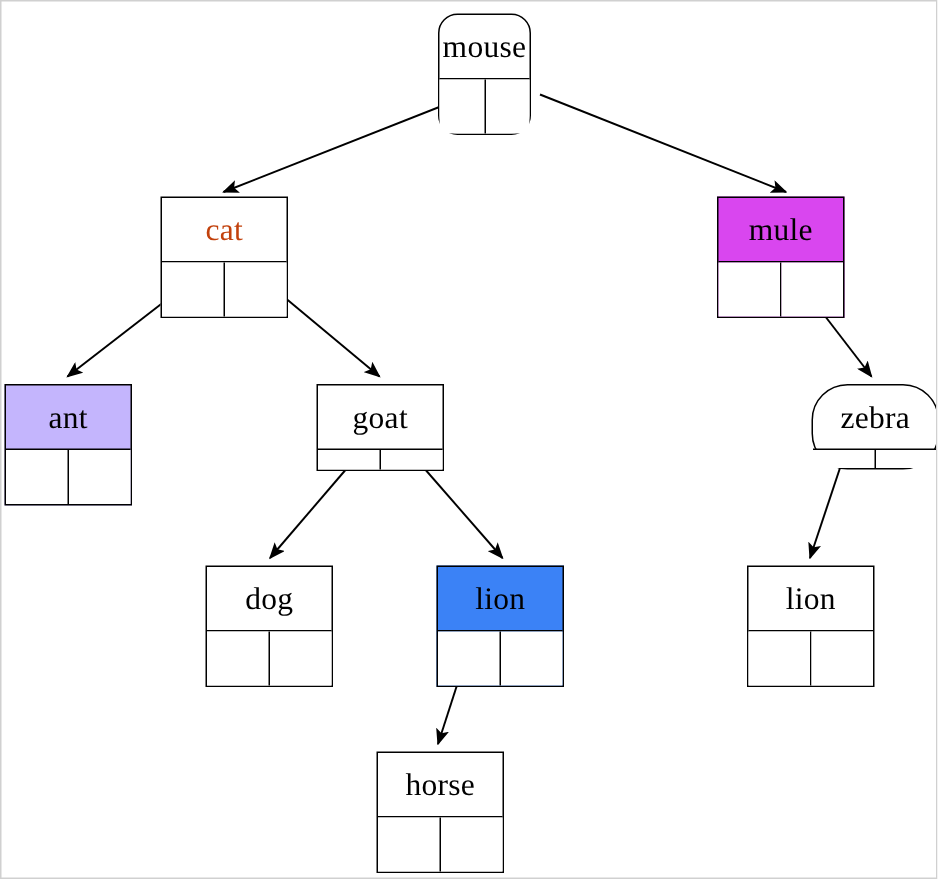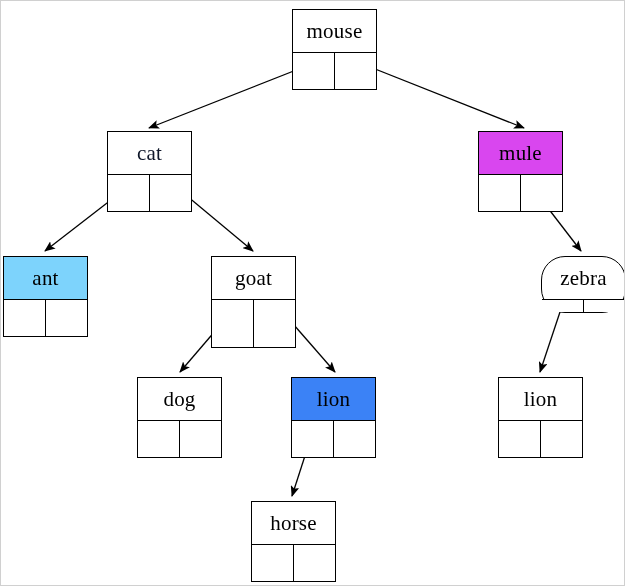--- a/index.html
+++ b/index.html
@@ -74,49 +74,49 @@
         <line x1="128" y1="185" x2="44" y2="250" stroke="#000000" stroke-width="1.3" marker-end="url(#arrowhead)"></line>
         <line x1="174" y1="185" x2="252" y2="250" stroke="#000000" stroke-width="1.3" marker-end="url(#arrowhead)"></line>
         <line x1="530" y1="185" x2="580" y2="250" stroke="#000000" stroke-width="1.3" marker-end="url(#arrowhead)"></line>
         <line x1="233" y1="308" x2="179" y2="371" stroke="#000000" stroke-width="1.3" marker-end="url(#arrowhead)"></line>
         <line x1="279" y1="308" x2="334" y2="371" stroke="#000000" stroke-width="1.3" marker-end="url(#arrowhead)"></line>
         <line x1="560" y1="308" x2="539" y2="371" stroke="#000000" stroke-width="1.3" marker-end="url(#arrowhead)"></line>
         <line x1="312" y1="430" x2="291" y2="495" stroke="#000000" stroke-width="1.3" marker-end="url(#arrowhead)"></line>
       </g>
   </svg>
   <div id="nodes">
-      <div class="node" style="left: 291px; top: 8px; width: 85px; height: 81px; border-color: rgb(0, 0, 0); background: rgb(255, 255, 255);">
+      <div class="node" style="left: 291px; top: 8px; width: 62px; height: 81px; border-color: rgb(0, 0, 0); background: rgb(255, 255, 255); border-radius: 13px;">
         <div class="node-label" style="height: 42px; color: rgb(0, 0, 0);">mouse</div>
         <div class="node-ptrs" style="border-top-color: rgb(0, 0, 0);">
           <div class="ptr-cell left" style="border-right-color: rgb(0, 0, 0);"></div>
           <div class="ptr-cell right"></div>
         </div>
       </div>
       <div class="node" style="left: 106px; top: 130px; width: 85px; height: 81px; border-color: rgb(0, 0, 0); background: rgb(255, 255, 255);">
-        <div class="node-label" style="height: 42px; color: #0f172a;">cat</div>
+        <div class="node-label" style="height: 42px; color: #c2410c;">cat</div>
         <div class="node-ptrs" style="border-top-color: rgb(0, 0, 0);">
           <div class="ptr-cell left" style="border-right-color: rgb(0, 0, 0);"></div>
           <div class="ptr-cell right"></div>
         </div>
       </div>
       <div class="node" style="left: 477px; top: 130px; width: 85px; height: 81px; border-color: rgb(0, 0, 0); background: #d946ef;">
         <div class="node-label" style="height: 42px; color: rgb(0, 0, 0);">mule</div>
         <div class="node-ptrs" style="border-top-color: rgb(0, 0, 0);">
           <div class="ptr-cell left" style="border-right-color: rgb(0, 0, 0);"></div>
           <div class="ptr-cell right"></div>
         </div>
       </div>
-      <div class="node" style="left: 2px; top: 255px; width: 85px; height: 81px; border-color: rgb(0, 0, 0); background: #7dd3fc;">
+      <div class="node" style="left: 2px; top: 255px; width: 85px; height: 81px; border-color: rgb(0, 0, 0); background: #c4b5fd;">
         <div class="node-label" style="height: 42px; color: rgb(0, 0, 0);">ant</div>
         <div class="node-ptrs" style="border-top-color: rgb(0, 0, 0);">
           <div class="ptr-cell left" style="border-right-color: rgb(0, 0, 0);"></div>
           <div class="ptr-cell right"></div>
         </div>
       </div>
-      <div class="node" style="left: 210px; top: 255px; width: 85px; height: 92px; border-color: rgb(0, 0, 0); background: rgb(255, 255, 255);">
+      <div class="node" style="left: 210px; top: 255px; width: 85px; height: 58px; border-color: rgb(0, 0, 0); background: rgb(255, 255, 255);">
         <div class="node-label" style="height: 42px; color: rgb(0, 0, 0);">goat</div>
         <div class="node-ptrs" style="border-top-color: rgb(0, 0, 0);">
           <div class="ptr-cell left" style="border-right-color: rgb(0, 0, 0);"></div>
           <div class="ptr-cell right"></div>
         </div>
       </div>
       <div class="node" style="left: 540px; top: 255px; width: 85px; height: 57px; border-color: rgb(0, 0, 0); background: rgb(255, 255, 255); border-radius: 24px;">
         <div class="node-label" style="height: 42px; color: rgb(0, 0, 0);">zebra</div>
         <div class="node-ptrs" style="border-top-color: rgb(0, 0, 0);">
           <div class="ptr-cell left" style="border-right-color: rgb(0, 0, 0);"></div>

